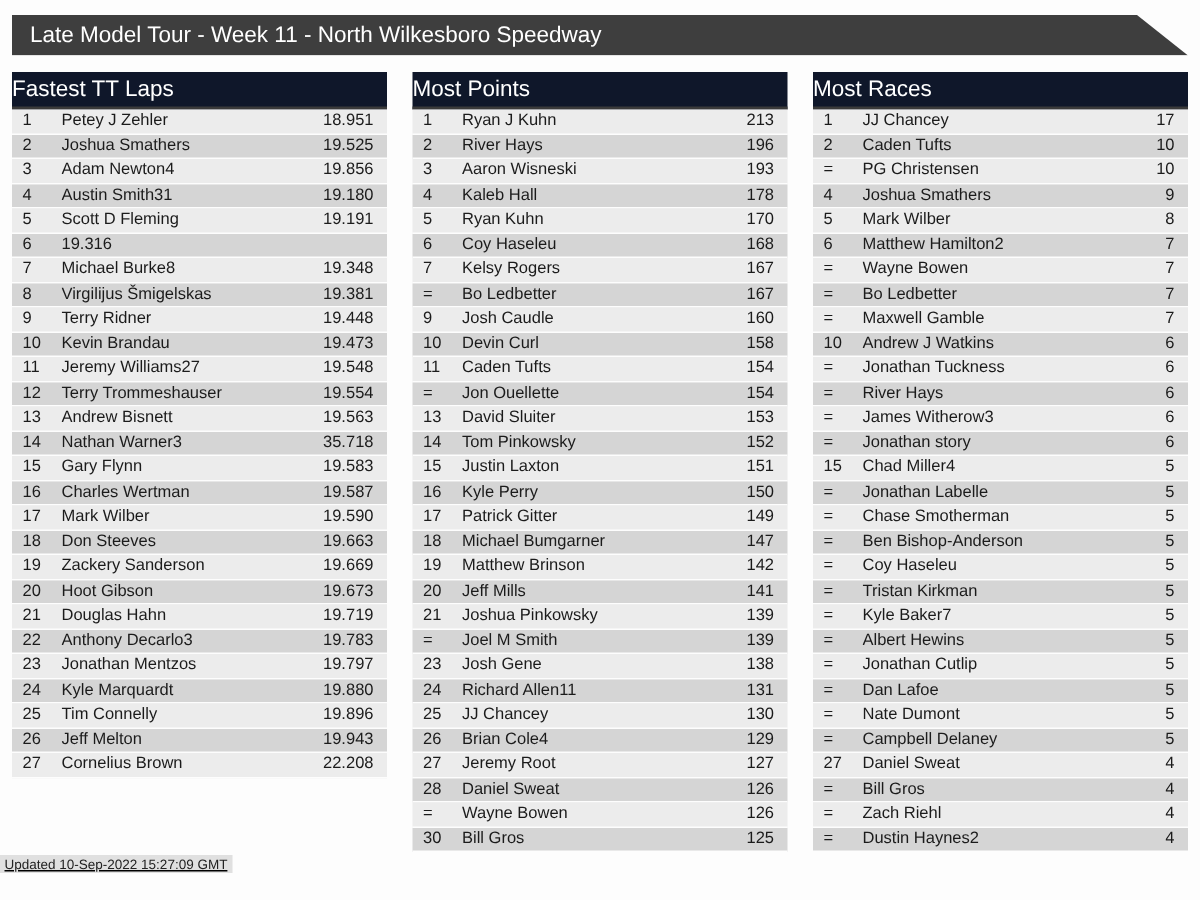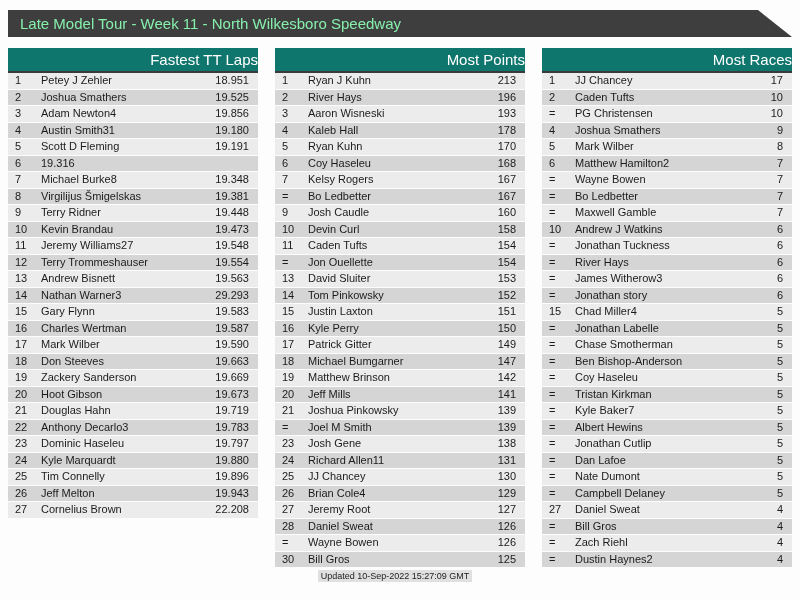--- a/index.html
+++ b/index.html
@@ -6,38 +6,38 @@
   body {
     width:800px; height:600px; overflow:hidden;
     background:#fdfdfd;
     font-family:"Liberation Sans", sans-serif;
     -webkit-font-smoothing:antialiased;
   }
   .titlebar {
     margin:10px 8px 0 8px;
     height:27px;
     background:#3E3E3E;
-    color:#86efac;
+    color:#ffffff;
     font-size:15px;
     line-height:27px;
     padding-left:12px;
     clip-path: polygon(0 0, calc(100% - 34px) 0, 100% 100%, 0 100%);
   }
   .tables {
     display:flex;
     justify-content:space-between;
     margin:11px 8px 0 8px;
   }
   .ltable { width:250px; }
   .ltable-header {
     height:23px;
-    background:#0f766e;
+    background:#0f172a;
     border-bottom:2px solid #3A3A3A;
     color:#ffffff;
-    text-align:right;
+    text-align:left;
     font-size:15px;
     line-height:23px;
   }
   .row {
     display:flex;
     height:16.5px;
     box-sizing:border-box;
     border-bottom:1px solid #fdfdfd;
     font-size:11px;
     line-height:15.5px;
@@ -45,22 +45,23 @@
     white-space:nowrap;
   }
   .row.odd  { background:#ECECEC; }
   .row.even { background:#D5D5D5; }
   .cell { overflow:hidden; }
   .cell.rank   { flex:0 0 33px; padding-left:7px; box-sizing:border-box; }
   .cell.driver { flex:1 1 auto; }
   .cell.value  { flex:0 0 auto; padding-right:9px; text-align:right; }
   .footer {
     margin:3px 10px 0 0;
-    text-align:center;
+    text-align:left;
     font-size:9px;
+    text-decoration:underline;
   }
   .footer .chip {
     background:#E0E0E0;
     color:#222222;
     padding:1px 3px;
   }
 </style>
 </head>
 <body>
 
@@ -131,21 +132,21 @@
           <span class="cell value">19.554</span>
         </div>
         <div class="row odd">
           <span class="cell rank">13</span>
           <span class="cell driver">Andrew Bisnett</span>
           <span class="cell value">19.563</span>
         </div>
         <div class="row even">
           <span class="cell rank">14</span>
           <span class="cell driver">Nathan Warner3</span>
-          <span class="cell value">29.293</span>
+          <span class="cell value">35.718</span>
         </div>
         <div class="row odd">
           <span class="cell rank">15</span>
           <span class="cell driver">Gary Flynn</span>
           <span class="cell value">19.583</span>
         </div>
         <div class="row even">
           <span class="cell rank">16</span>
           <span class="cell driver">Charles Wertman</span>
           <span class="cell value">19.587</span>
@@ -175,21 +176,21 @@
           <span class="cell driver">Douglas Hahn</span>
           <span class="cell value">19.719</span>
         </div>
         <div class="row even">
           <span class="cell rank">22</span>
           <span class="cell driver">Anthony Decarlo3</span>
           <span class="cell value">19.783</span>
         </div>
         <div class="row odd">
           <span class="cell rank">23</span>
-          <span class="cell driver">Dominic Haseleu</span>
+          <span class="cell driver">Jonathan Mentzos</span>
           <span class="cell value">19.797</span>
         </div>
         <div class="row even">
           <span class="cell rank">24</span>
           <span class="cell driver">Kyle Marquardt</span>
           <span class="cell value">19.880</span>
         </div>
         <div class="row odd">
           <span class="cell rank">25</span>
           <span class="cell driver">Tim Connelly</span>

